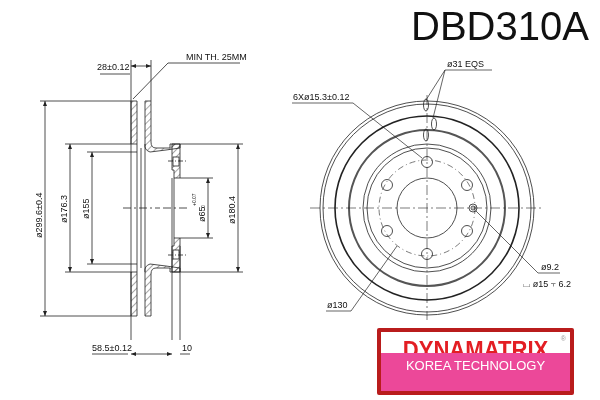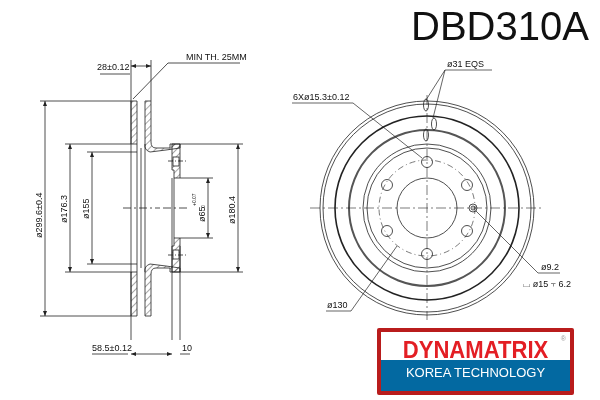--- a/index.html
+++ b/index.html
@@ -3,21 +3,21 @@
 <meta charset="utf-8">
 <style>
   html, body { margin:0; padding:0; background:#ffffff; }
   body { width:600px; height:400px; position:relative; overflow:hidden; font-family:"Liberation Sans", sans-serif; }
   .title { position:absolute; left:368px; top:4px; font-size:40px; color:#111; letter-spacing:0px; font-family:"Liberation Sans", sans-serif;margin-left:43px; }
   svg { position:absolute; left:0; top:0; }
   .dim { font-family:"Liberation Sans Narrow","Liberation Sans", sans-serif; font-size:9px; fill:#111; }
   .logo { position:absolute; left:377px; top:328px; width:197px; height:67px; border:4px solid #b91c1c; border-radius:2px; background:#fff; box-sizing:border-box; overflow:hidden; }
   .logo-brand { position:absolute; left:0; top:4px; width:100%; text-align:center; font-family:"Liberation Sans", sans-serif; font-weight:bold; font-size:24px; color:#e31e24; letter-spacing:0px; transform:scaleX(0.92); }
   .logo-reg { position:absolute; right:4px; top:3px; font-size:7px; color:#999; }
-  .logo-bar { position:absolute; left:0; bottom:0; width:100%; height:31px; background:#0369a1; color:#fff; font-size:13px; text-align:center; line-height:25px; font-family:"Liberation Sans", sans-serif; }
+  .logo-bar { position:absolute; left:0; bottom:0; width:100%; height:38px; background:#ec4899; color:#fff; font-size:13px; text-align:center; line-height:25px; font-family:"Liberation Sans", sans-serif; }
 </style>
 </head>
 <body>
 
 <div class="title">DBD310A</div>
 
 <svg width="600" height="400" viewBox="0 0 600 400">
   <defs>
     <pattern id="hatch" width="5" height="5" patternUnits="userSpaceOnUse" patternTransform="rotate(45)">
       <line x1="0" y1="0" x2="0" y2="5" stroke="#222" stroke-width="0.8"></line>

